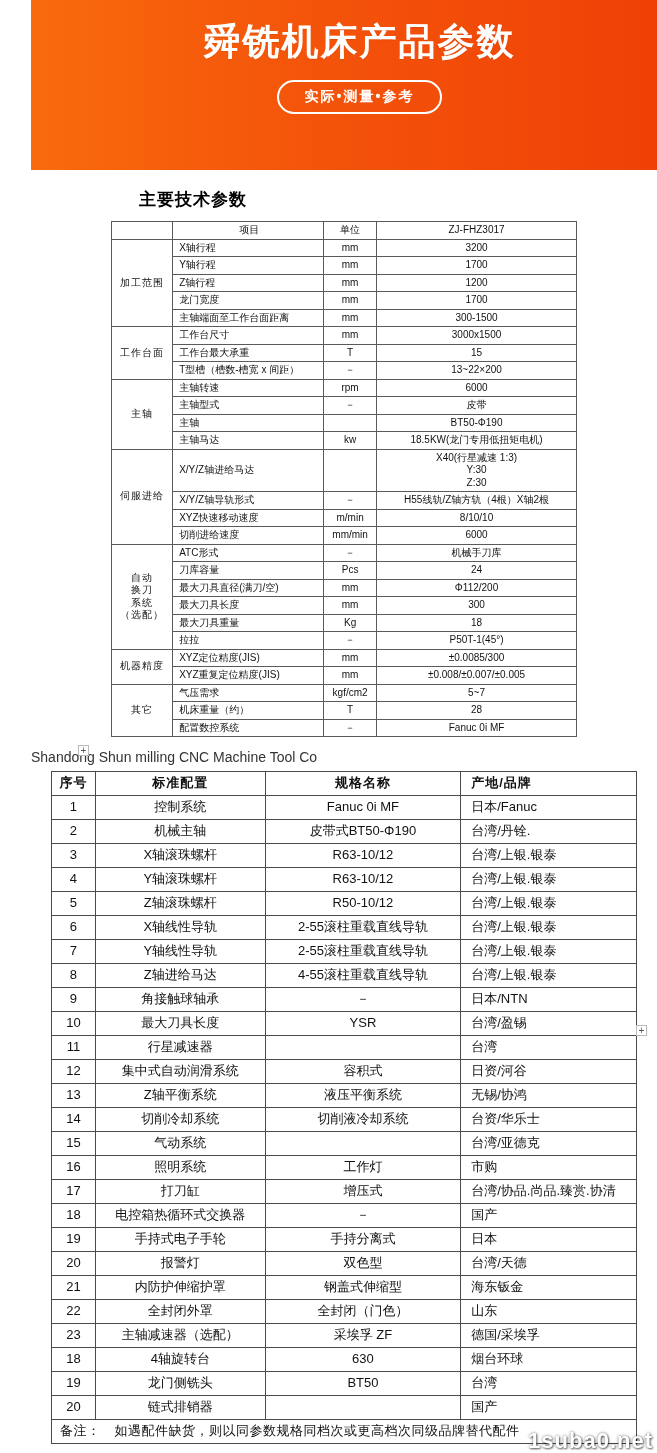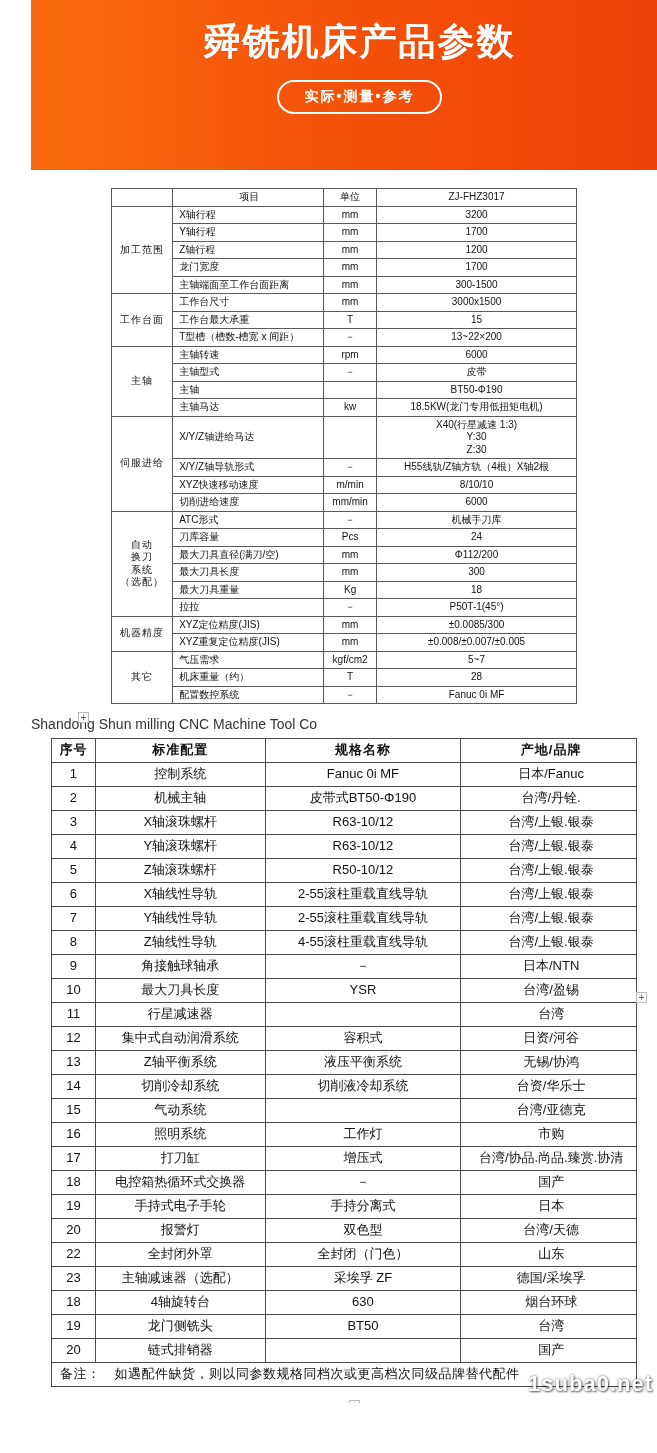--- a/index.html
+++ b/index.html
@@ -108,21 +108,21 @@
   table.conf td {
     border: 1px solid #4a4a4a;
     height: 24px;
     padding: 2px 5px;
     text-align: center;
     line-height: 1.25;
   }
   table.conf td.c-no    { width: 44px; }
   table.conf td.c-name  { width: 170px; }
   table.conf td.c-spec  { width: 196px; }
-  table.conf td.c-brand { width: 176px; text-align: center; padding-left: 10px; }
+  table.conf td.c-brand { width: 176px; text-align: left; padding-left: 10px; }
   table.conf tr.hdr td { font-weight: bold; letter-spacing: 1px; }
   table.conf td.note {
     text-align: left;
     padding-left: 8px;
     letter-spacing: 0.5px;
   }
   .note-label { margin-right: 14px; }
 
   
   .marker {
@@ -154,20 +154,21 @@
 <body>
 
 <div class="page">
 
   <div class="banner">
     <div class="banner-title">舜铣机床产品参数</div>
     <div class="banner-badge">实际•测量•参考</div>
   </div>
 
   <div class="sec1">
+    <div class="sec1-title">主要技术参数</div>
     <table class="spec">
       <tbody id="spec-body">
           <tr class="head">
             <td class="grp"></td>
             <td class="item" style="text-align:center">项目</td>
             <td class="unit">单位</td>
             <td class="val">ZJ-FHZ3017</td>
           </tr>
           <tr>
             <td class="grp" rowspan="5">加工范围</td>
@@ -364,21 +365,21 @@
             <td class="c-brand">台湾/上银.银泰</td>
           </tr>
           <tr>
             <td class="c-no">7</td>
             <td class="c-name">Y轴线性导轨</td>
             <td class="c-spec">2-55滚柱重载直线导轨</td>
             <td class="c-brand">台湾/上银.银泰</td>
           </tr>
           <tr>
             <td class="c-no">8</td>
-            <td class="c-name">Z轴线性导轨</td>
+            <td class="c-name">Z轴进给马达</td>
             <td class="c-spec">4-55滚柱重载直线导轨</td>
             <td class="c-brand">台湾/上银.银泰</td>
           </tr>
           <tr>
             <td class="c-no">9</td>
             <td class="c-name">角接触球轴承</td>
             <td class="c-spec">－</td>
             <td class="c-brand">日本/NTN</td>
           </tr>
           <tr>
@@ -439,20 +440,26 @@
             <td class="c-no">19</td>
             <td class="c-name">手持式电子手轮</td>
             <td class="c-spec">手持分离式</td>
             <td class="c-brand">日本</td>
           </tr>
           <tr>
             <td class="c-no">20</td>
             <td class="c-name">报警灯</td>
             <td class="c-spec">双色型</td>
             <td class="c-brand">台湾/天德</td>
+          </tr>
+          <tr>
+            <td class="c-no">21</td>
+            <td class="c-name">内防护伸缩护罩</td>
+            <td class="c-spec">钢盖式伸缩型</td>
+            <td class="c-brand">海东钣金</td>
           </tr>
           <tr>
             <td class="c-no">22</td>
             <td class="c-name">全封闭外罩</td>
             <td class="c-spec">全封闭（门色）</td>
             <td class="c-brand">山东</td>
           </tr>
           <tr>
             <td class="c-no">23</td>
             <td class="c-name">主轴减速器（选配）</td>

